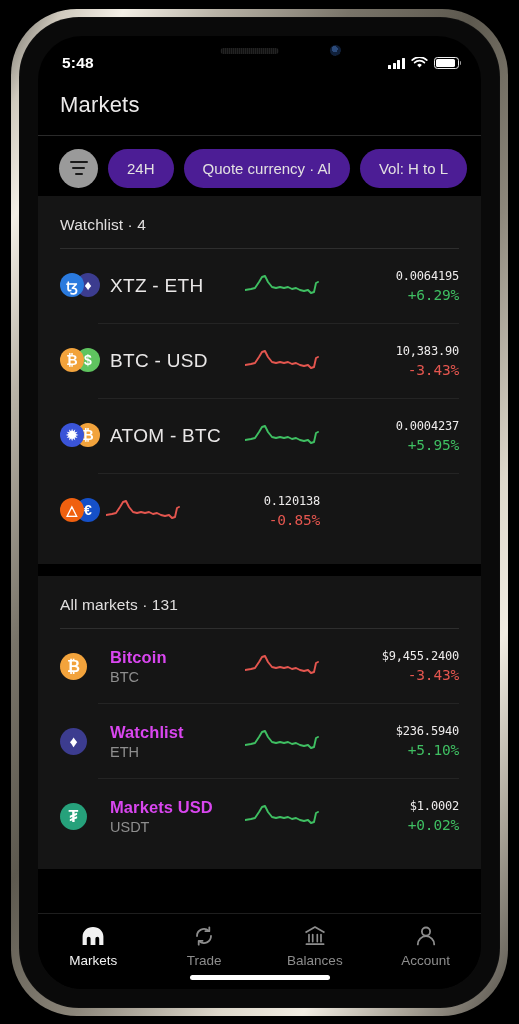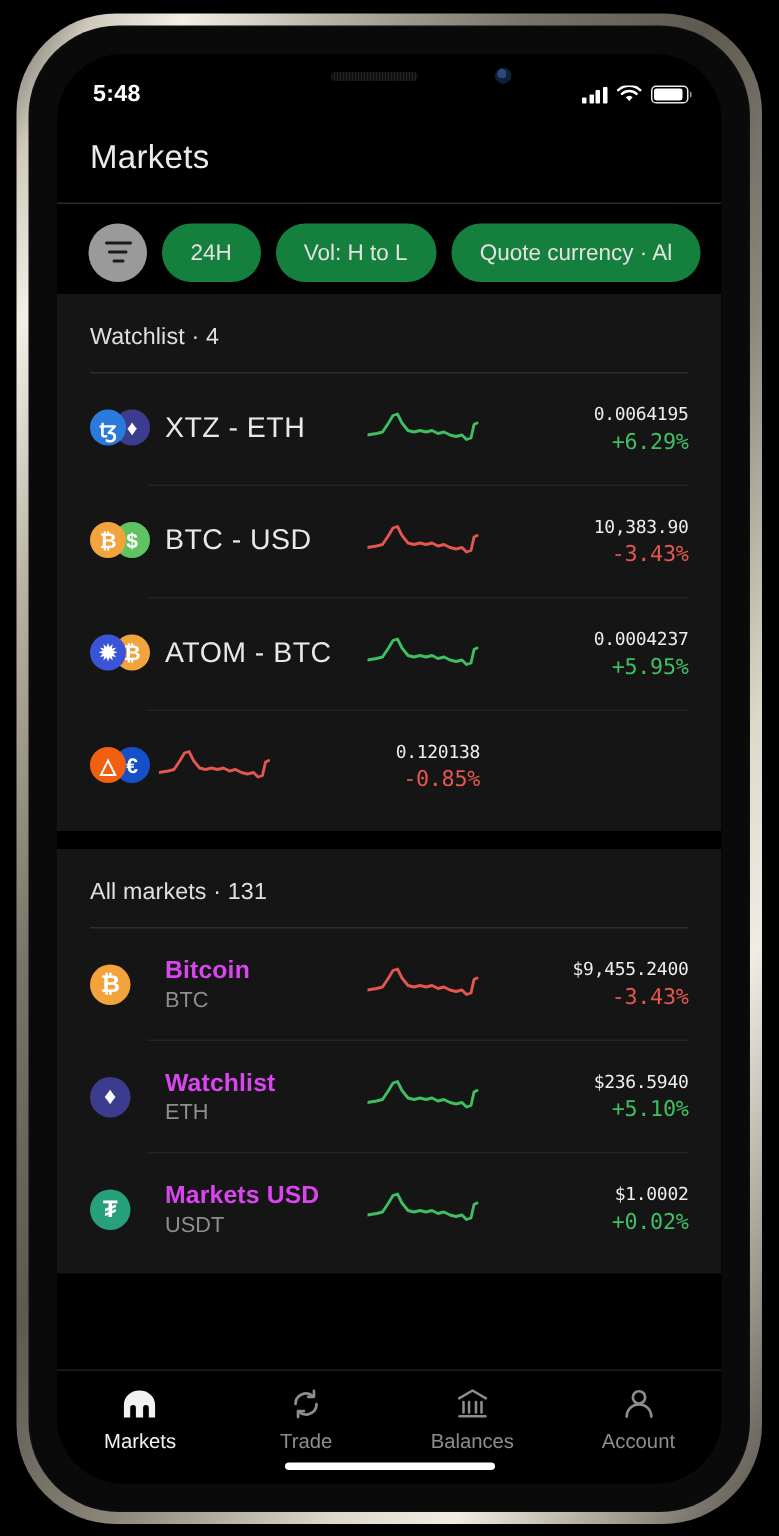--- a/index.html
+++ b/index.html
@@ -70,29 +70,29 @@
   .batt::after{content:"";position:absolute;right:-3.4px;top:3.4px;width:1.9px;height:4px;border-radius:0 1.4px 1.4px 0;background:rgba(255,255,255,.6);}
   .batt i{display:block;height:100%;width:92%;background:#fff;border-radius:1.6px;}
 
   
   .app-header { position:absolute; top:44px; left:0; right:0; height:56px; z-index:20; }
   .app-title { position:absolute; left:22px; top:12px; font-size:22px; color:#eceaea; font-weight:400; letter-spacing:.2px; }
   .header-rule { position:absolute; left:0; right:0; bottom:0; height:1px; background:#2a2a2a; }
 
   
   .chips { position:absolute; top:104px; left:0; right:0; height:56px; display:flex; align-items:center; gap:10px; padding-left:21px; z-index:15; }
-  .chip { height:39px; border-radius:20px; background:#15803d; color:#e3e1e1; font-size:15px; display:flex; align-items:center; padding:0 19px; white-space:nowrap; flex:none; }
+  .chip { height:39px; border-radius:20px; background:#4c1d95; color:#e3e1e1; font-size:15px; display:flex; align-items:center; padding:0 19px; white-space:nowrap; flex:none; }
   .chip-filter { width:39px; padding:0; background:#9a9a9a; justify-content:center; }
   .filter-lines { display:flex; flex-direction:column; align-items:center; gap:3.6px; }
   .filter-lines i { display:block; height:2.6px; border-radius:2px; background:#1a1a1a; }
   .filter-lines i:nth-child(1){width:18px;} .filter-lines i:nth-child(2){width:13px;} .filter-lines i:nth-child(3){width:8px;}
 
   
   .body-scroll { position:absolute; top:160px; left:0; right:0; bottom:76px; background:#000; overflow:hidden; }
-  .card { background:#151515; padding:0 0 6px 0; }
+  .card { background:#151515; padding:0 0 16px 0; }
   .card + .card { margin-top:12px; }
   .card-title { font-size:15.5px; color:#e0dede; padding:20px 22px 14px 22px; letter-spacing:.1px; }
   .rule { height:1px; background:#2e2e2e; margin:0 22px; }
 
   .row { display:flex; align-items:center; height:74px; padding:0 22px; position:relative; }
   .row-rule { height:1px; background:#242424; margin:0 22px 0 60px; }
 
   .pair-icons { width:46px; flex:none; position:relative; height:26px; }
   .coin { position:absolute; top:0; width:24px; height:24px; border-radius:50%; display:flex; align-items:center; justify-content:center; font-size:14px; font-weight:700; color:#fff; overflow:hidden; }
   .coin.a { left:0; z-index:2; }
@@ -169,24 +169,24 @@
         <span class="filter-lines">
             <i></i>
             <i></i>
             <i></i>
           </span>
       </div>
       <div class="chip">
           <span>24H</span>
         </div>
       <div class="chip">
+          <span>Quote currency · Al</span>
+        </div>
+      <div class="chip">
           <span>Vol: H to L</span>
-        </div>
-      <div class="chip">
-          <span>Quote currency · Al</span>
         </div>
     </div>
 
     <div class="body-scroll">
 
       <div class="card">
         <div class="card-title">Watchlist · 4</div>
         <div class="rule"></div>
 
         <div class="row">

